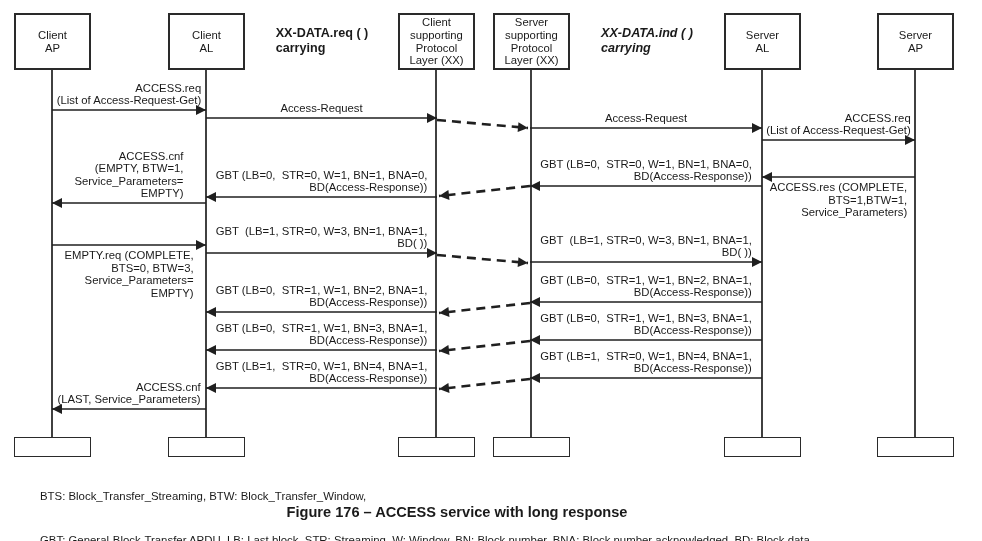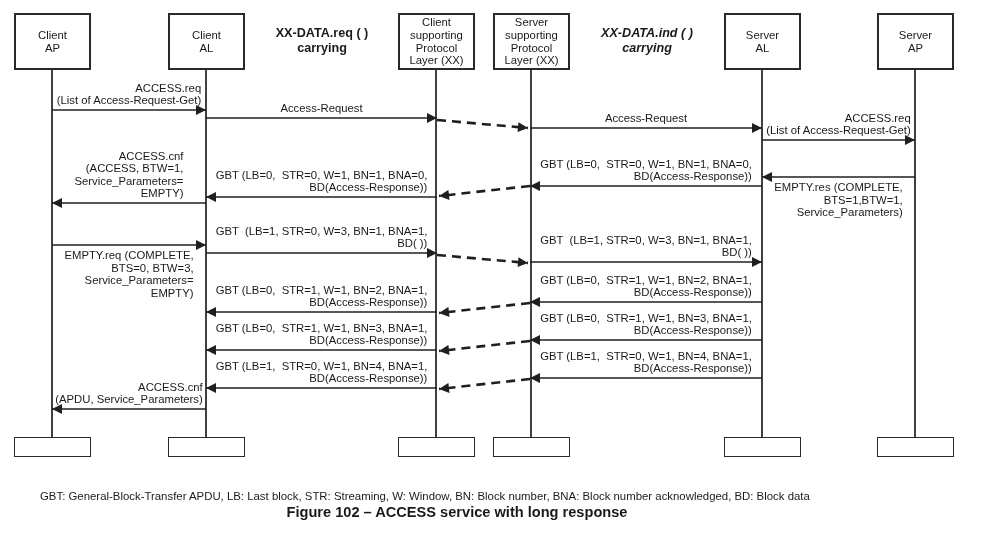--- a/index.html
+++ b/index.html
@@ -10,21 +10,21 @@
   .wires{position:absolute;left:0;top:0;}
   .actor-box{
     position:absolute;box-sizing:border-box;border:2px solid #2a2a2a;background:#ffffff;
     display:flex;flex-direction:column;align-items:center;justify-content:center;
     font-size:11.3px;line-height:12.8px;text-align:center;
   }
   .anchor-box{
     position:absolute;box-sizing:border-box;border:1.7px solid #2a2a2a;background:#ffffff;
   }
   .flow-header{
-    position:absolute;transform:translateX(-50%);text-align:center;
+    position:absolute;transform:translateX(-50%);
     font-weight:bold;font-size:12.6px;line-height:15px;white-space:pre;
   }
   .msg-label{
     position:absolute;transform:translateX(-50%);text-align:right;
     font-size:11.3px;line-height:12.6px;white-space:pre;
   }
   .notes{
     position:absolute;left:40px;top:459px;font-size:11.4px;line-height:14.8px;white-space:pre;
   }
   .caption{
@@ -34,34 +34,34 @@
 </style>
 </head>
 <body>
 
 <div class="page">
   <div id="diagram">
       <div class="msg-label" style="left: 129px; top: 81.8px;"><div>ACCESS.req</div><div>(List of Access-Request-Get)</div></div>
       <div class="msg-label" style="left: 321.5px; top: 102.4px;"><div>Access-Request</div></div>
       <div class="msg-label" style="left: 646px; top: 112.4px;"><div>Access-Request</div></div>
       <div class="msg-label" style="left: 838.5px; top: 111.8px;"><div>ACCESS.req</div><div>(List of Access-Request-Get)</div></div>
-      <div class="msg-label" style="left: 838.5px; top: 181px;"><div>EMPTY.res (COMPLETE,</div><div>BTS=1,BTW=1,</div><div>Service_Parameters)</div></div>
+      <div class="msg-label" style="left: 838.5px; top: 181px;"><div>ACCESS.res (COMPLETE,</div><div>BTS=1,BTW=1,</div><div>Service_Parameters)</div></div>
       <div class="msg-label" style="left: 646px; top: 157.8px;"><div>GBT (LB=0,  STR=0, W=1, BN=1, BNA=0,</div><div>BD(Access-Response))</div></div>
       <div class="msg-label" style="left: 321.5px; top: 168.8px;"><div>GBT (LB=0,  STR=0, W=1, BN=1, BNA=0,</div><div>BD(Access-Response))</div></div>
-      <div class="msg-label" style="left: 129px; top: 149.6px;"><div>ACCESS.cnf</div><div>(ACCESS, BTW=1,</div><div>Service_Parameters=</div><div>EMPTY)</div></div>
+      <div class="msg-label" style="left: 129px; top: 149.6px;"><div>ACCESS.cnf</div><div>(EMPTY, BTW=1,</div><div>Service_Parameters=</div><div>EMPTY)</div></div>
       <div class="msg-label" style="left: 129px; top: 249px;"><div>EMPTY.req (COMPLETE,</div><div>BTS=0, BTW=3,</div><div>Service_Parameters=</div><div>EMPTY)</div></div>
       <div class="msg-label" style="left: 321.5px; top: 224.8px;"><div>GBT  (LB=1, STR=0, W=3, BN=1, BNA=1,</div><div>BD( ))</div></div>
       <div class="msg-label" style="left: 646px; top: 233.8px;"><div>GBT  (LB=1, STR=0, W=3, BN=1, BNA=1,</div><div>BD( ))</div></div>
       <div class="msg-label" style="left: 646px; top: 273.8px;"><div>GBT (LB=0,  STR=1, W=1, BN=2, BNA=1,</div><div>BD(Access-Response))</div></div>
       <div class="msg-label" style="left: 321.5px; top: 283.8px;"><div>GBT (LB=0,  STR=1, W=1, BN=2, BNA=1,</div><div>BD(Access-Response))</div></div>
       <div class="msg-label" style="left: 646px; top: 311.8px;"><div>GBT (LB=0,  STR=1, W=1, BN=3, BNA=1,</div><div>BD(Access-Response))</div></div>
       <div class="msg-label" style="left: 321.5px; top: 321.8px;"><div>GBT (LB=0,  STR=1, W=1, BN=3, BNA=1,</div><div>BD(Access-Response))</div></div>
       <div class="msg-label" style="left: 646px; top: 349.8px;"><div>GBT (LB=1,  STR=0, W=1, BN=4, BNA=1,</div><div>BD(Access-Response))</div></div>
       <div class="msg-label" style="left: 321.5px; top: 359.8px;"><div>GBT (LB=1,  STR=0, W=1, BN=4, BNA=1,</div><div>BD(Access-Response))</div></div>
-      <div class="msg-label" style="left: 129px; top: 380.8px;"><div>ACCESS.cnf</div><div>(APDU, Service_Parameters)</div></div>
+      <div class="msg-label" style="left: 129px; top: 380.8px;"><div>ACCESS.cnf</div><div>(LAST, Service_Parameters)</div></div>
       <svg width="982" height="460" class="wires">
         <defs>
           <marker id="ah" viewBox="0 0 10 10" refX="10" refY="5" markerUnits="userSpaceOnUse" markerWidth="13" markerHeight="10" orient="auto-start-reverse">
             <path d="M0,0 L10,5 L0,10 Z" fill="#1f1f1f"></path>
           </marker>
         </defs>
         <line x1="52" y1="68" x2="52" y2="439" stroke="#1f1f1f" stroke-width="1.7"></line>
         <line x1="206" y1="68" x2="206" y2="439" stroke="#1f1f1f" stroke-width="1.7"></line>
         <line x1="436" y1="68" x2="436" y2="439" stroke="#1f1f1f" stroke-width="1.7"></line>
         <line x1="531" y1="68" x2="531" y2="439" stroke="#1f1f1f" stroke-width="1.7"></line>
@@ -123,16 +123,17 @@
       <div class="anchor-box" style="left: 724px; top: 437px; width: 77px; height: 20px;"></div>
       <div class="actor-box" style="left: 877px; top: 13px; width: 77px; height: 57px;">
         <div>Server</div>
         <div>AP</div>
       </div>
       <div class="anchor-box" style="left: 877px; top: 437px; width: 77px; height: 20px;"></div>
       <div class="flow-header" style="left: 322px; top: 26px;"><div>XX-DATA.req ( )</div><div>carrying</div></div>
       <div class="flow-header" style="left: 647px; top: 26px; font-style: italic;"><div>XX-DATA.ind ( )</div><div>carrying</div></div>
     </div>
   <div class="notes">
+    <div>BTS: Block_Transfer_Streaming, BTW: Block_Transfer_Window,</div>
     <div>GBT: General-Block-Transfer APDU, LB: Last block, STR: Streaming, W: Window, BN: Block number, BNA: Block number acknowledged, BD: Block data</div>
   </div>
-  <div class="caption">Figure 102 – ACCESS service with long response</div>
+  <div class="caption">Figure 176 – ACCESS service with long response</div>
 </div>
 
 </body></html>

